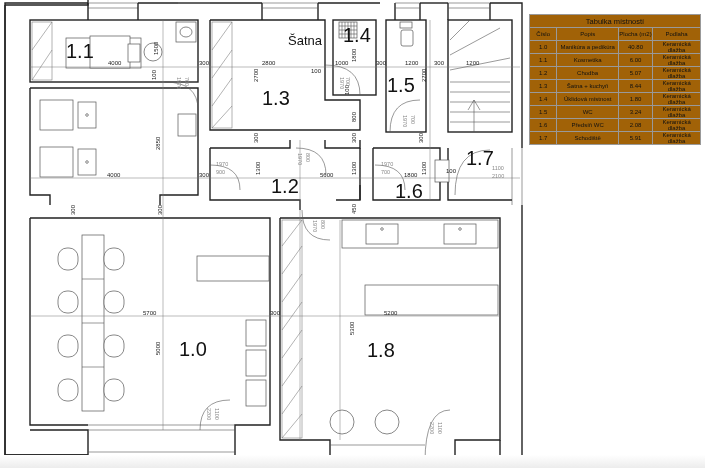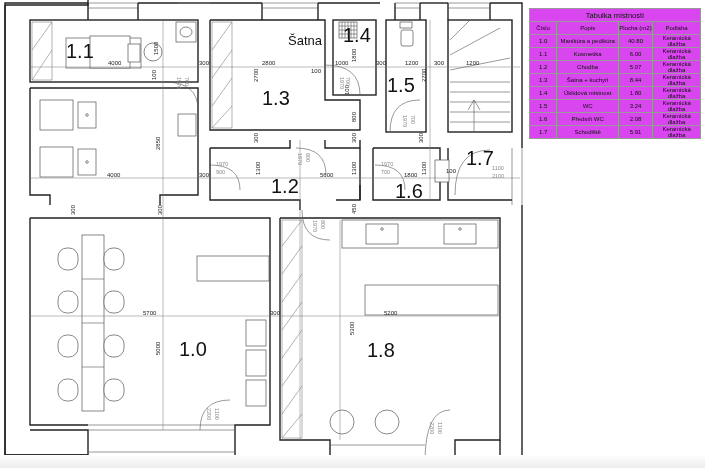--- a/index.html
+++ b/index.html
@@ -9,21 +9,21 @@
   .thin{fill:none;stroke:#555;stroke-width:0.6;}
   .dim{fill:none;stroke:#777;stroke-width:0.5;}
   .furn{fill:#fff;stroke:#555;stroke-width:0.7;}
   .hatch{fill:none;stroke:#666;stroke-width:0.5;}
   .room-num{font-family:"Liberation Sans",sans-serif;font-size:20px;fill:#111;}
   .room-name{font-family:"Liberation Sans",sans-serif;font-size:13px;fill:#111;}
   .dimtxt{font-family:"Liberation Sans",sans-serif;font-size:6px;fill:#222;}
   .doortxt{font-family:"Liberation Sans",sans-serif;font-size:5.5px;fill:#888;}
 
   
-  .tbl{position:absolute;left:529px;top:8px;width:172px;border-collapse:collapse;font-size:6px;color:#111;background:#d946ef;}
+  .tbl{position:absolute;left:529px;top:14px;width:172px;border-collapse:collapse;font-size:6px;color:#111;background:#a16207;}
   .tbl td,.tbl th{border:0.8px solid #999;padding:0;text-align:center;height:11px;font-weight:normal;}
   .tbl .title{font-size:7.5px;height:12px;}
   .tbl .hdr th{height:12px;}
   .bottom-shade{position:absolute;left:0;top:455px;width:705px;height:13px;background:linear-gradient(#ffffff,#ececec);}
 </style>
 </head>
 <body>
 
 <svg id="plan" viewBox="0 0 705 468" xmlns="http://www.w3.org/2000/svg">
 

